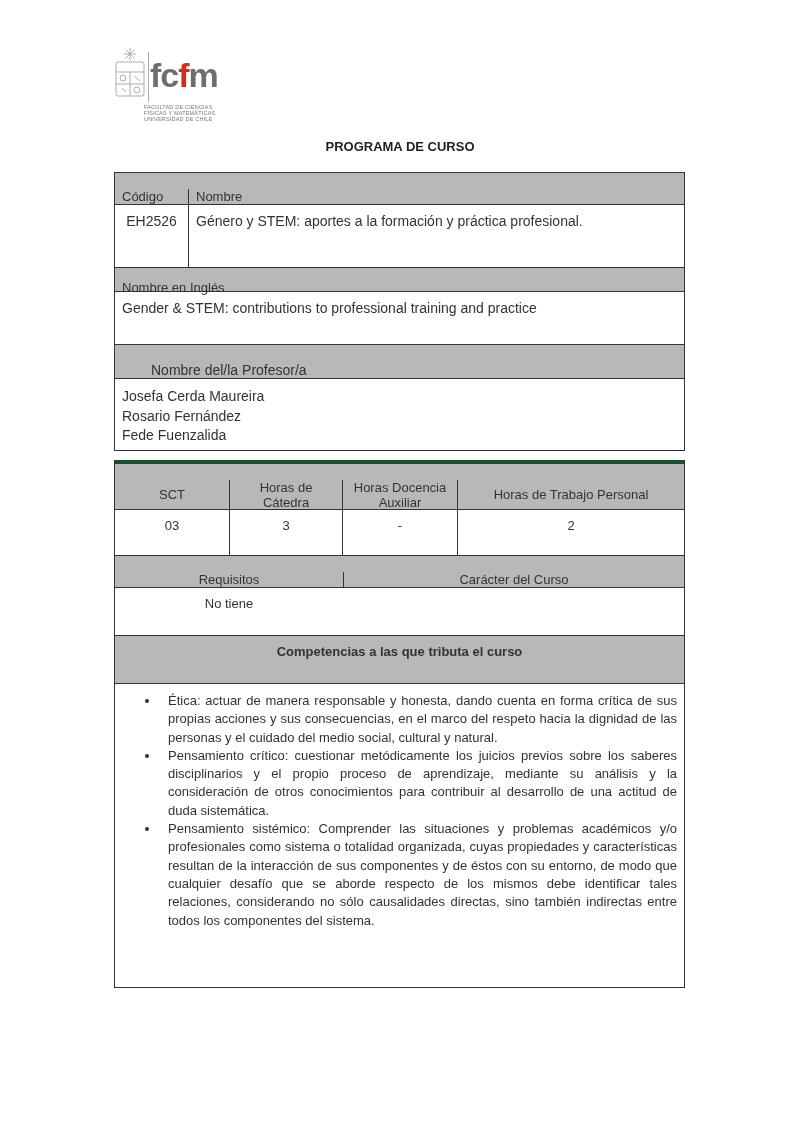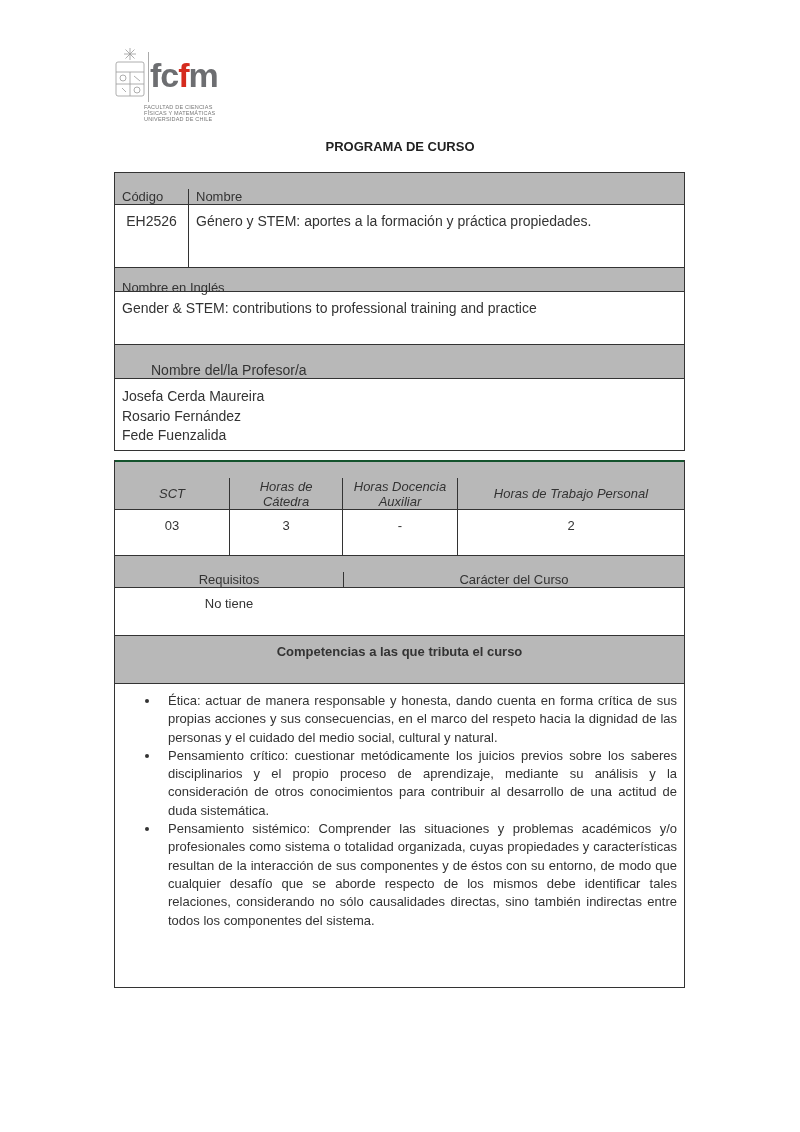--- a/index.html
+++ b/index.html
@@ -60,42 +60,42 @@
 
 <div class="title">PROGRAMA DE CURSO</div>
 
 <div class="tbl" style="top:172px;">
   <div class="row hdr" style="height:32px;">
     <div class="cell vmid" style="width:73px;">Código</div>
     <div class="cell vmid" style="flex:1;">Nombre</div>
   </div>
   <div class="row" style="height:63px;">
     <div class="cell vtop center" style="width:73px;font-size:14px;">EH2526</div>
-    <div class="cell vtop" style="flex:1;font-size:14px;">Género y STEM: aportes a la formación y práctica propiedades.</div>
+    <div class="cell vtop" style="flex:1;font-size:14px;">Género y STEM: aportes a la formación y práctica profesional.</div>
   </div>
   <div class="row hdr" style="height:24px;">
     <div class="cell vmid" style="flex:1;">Nombre en Inglés</div>
   </div>
   <div class="row" style="height:53px;">
     <div class="cell vtop" style="flex:1;font-size:14px;">Gender &amp; STEM: contributions to professional training and practice</div>
   </div>
   <div class="row hdr" style="height:34px;">
     <div class="cell vmid" style="flex:1;font-size:14px;padding-left:36px;">Nombre del/la Profesor/a</div>
   </div>
   <div class="row" style="height:71px;">
     <div class="cell profs" style="flex:1;flex-direction:column;padding-top:8px;font-size:14px;">
       <div>Josefa Cerda Maureira</div>
       <div>Rosario Fernández</div>
       <div>Fede Fuenzalida</div>
     </div>
   </div>
 </div>
 
 <div class="tbl" style="top:460px;border-top:none;">
-  <div class="row hdr" style="height:50px;border-top:2px solid #14532d;font-style:italic;">
+  <div class="row hdr" style="height:50px;border-top:4px solid #14532d;">
     <div class="cell center vmid" style="width:114px;">SCT</div>
     <div class="cell center vmid" style="width:113px;">Horas de Cátedra</div>
     <div class="cell center vmid" style="width:115px;">Horas Docencia Auxiliar</div>
     <div class="cell center vmid" style="flex:1;">Horas de Trabajo Personal</div>
   </div>
   <div class="row" style="height:46px;">
     <div class="cell center vtop" style="width:114px;">03</div>
     <div class="cell center vtop" style="width:113px;">3</div>
     <div class="cell center vtop" style="width:115px;">-</div>
     <div class="cell center vtop" style="flex:1;">2</div>

